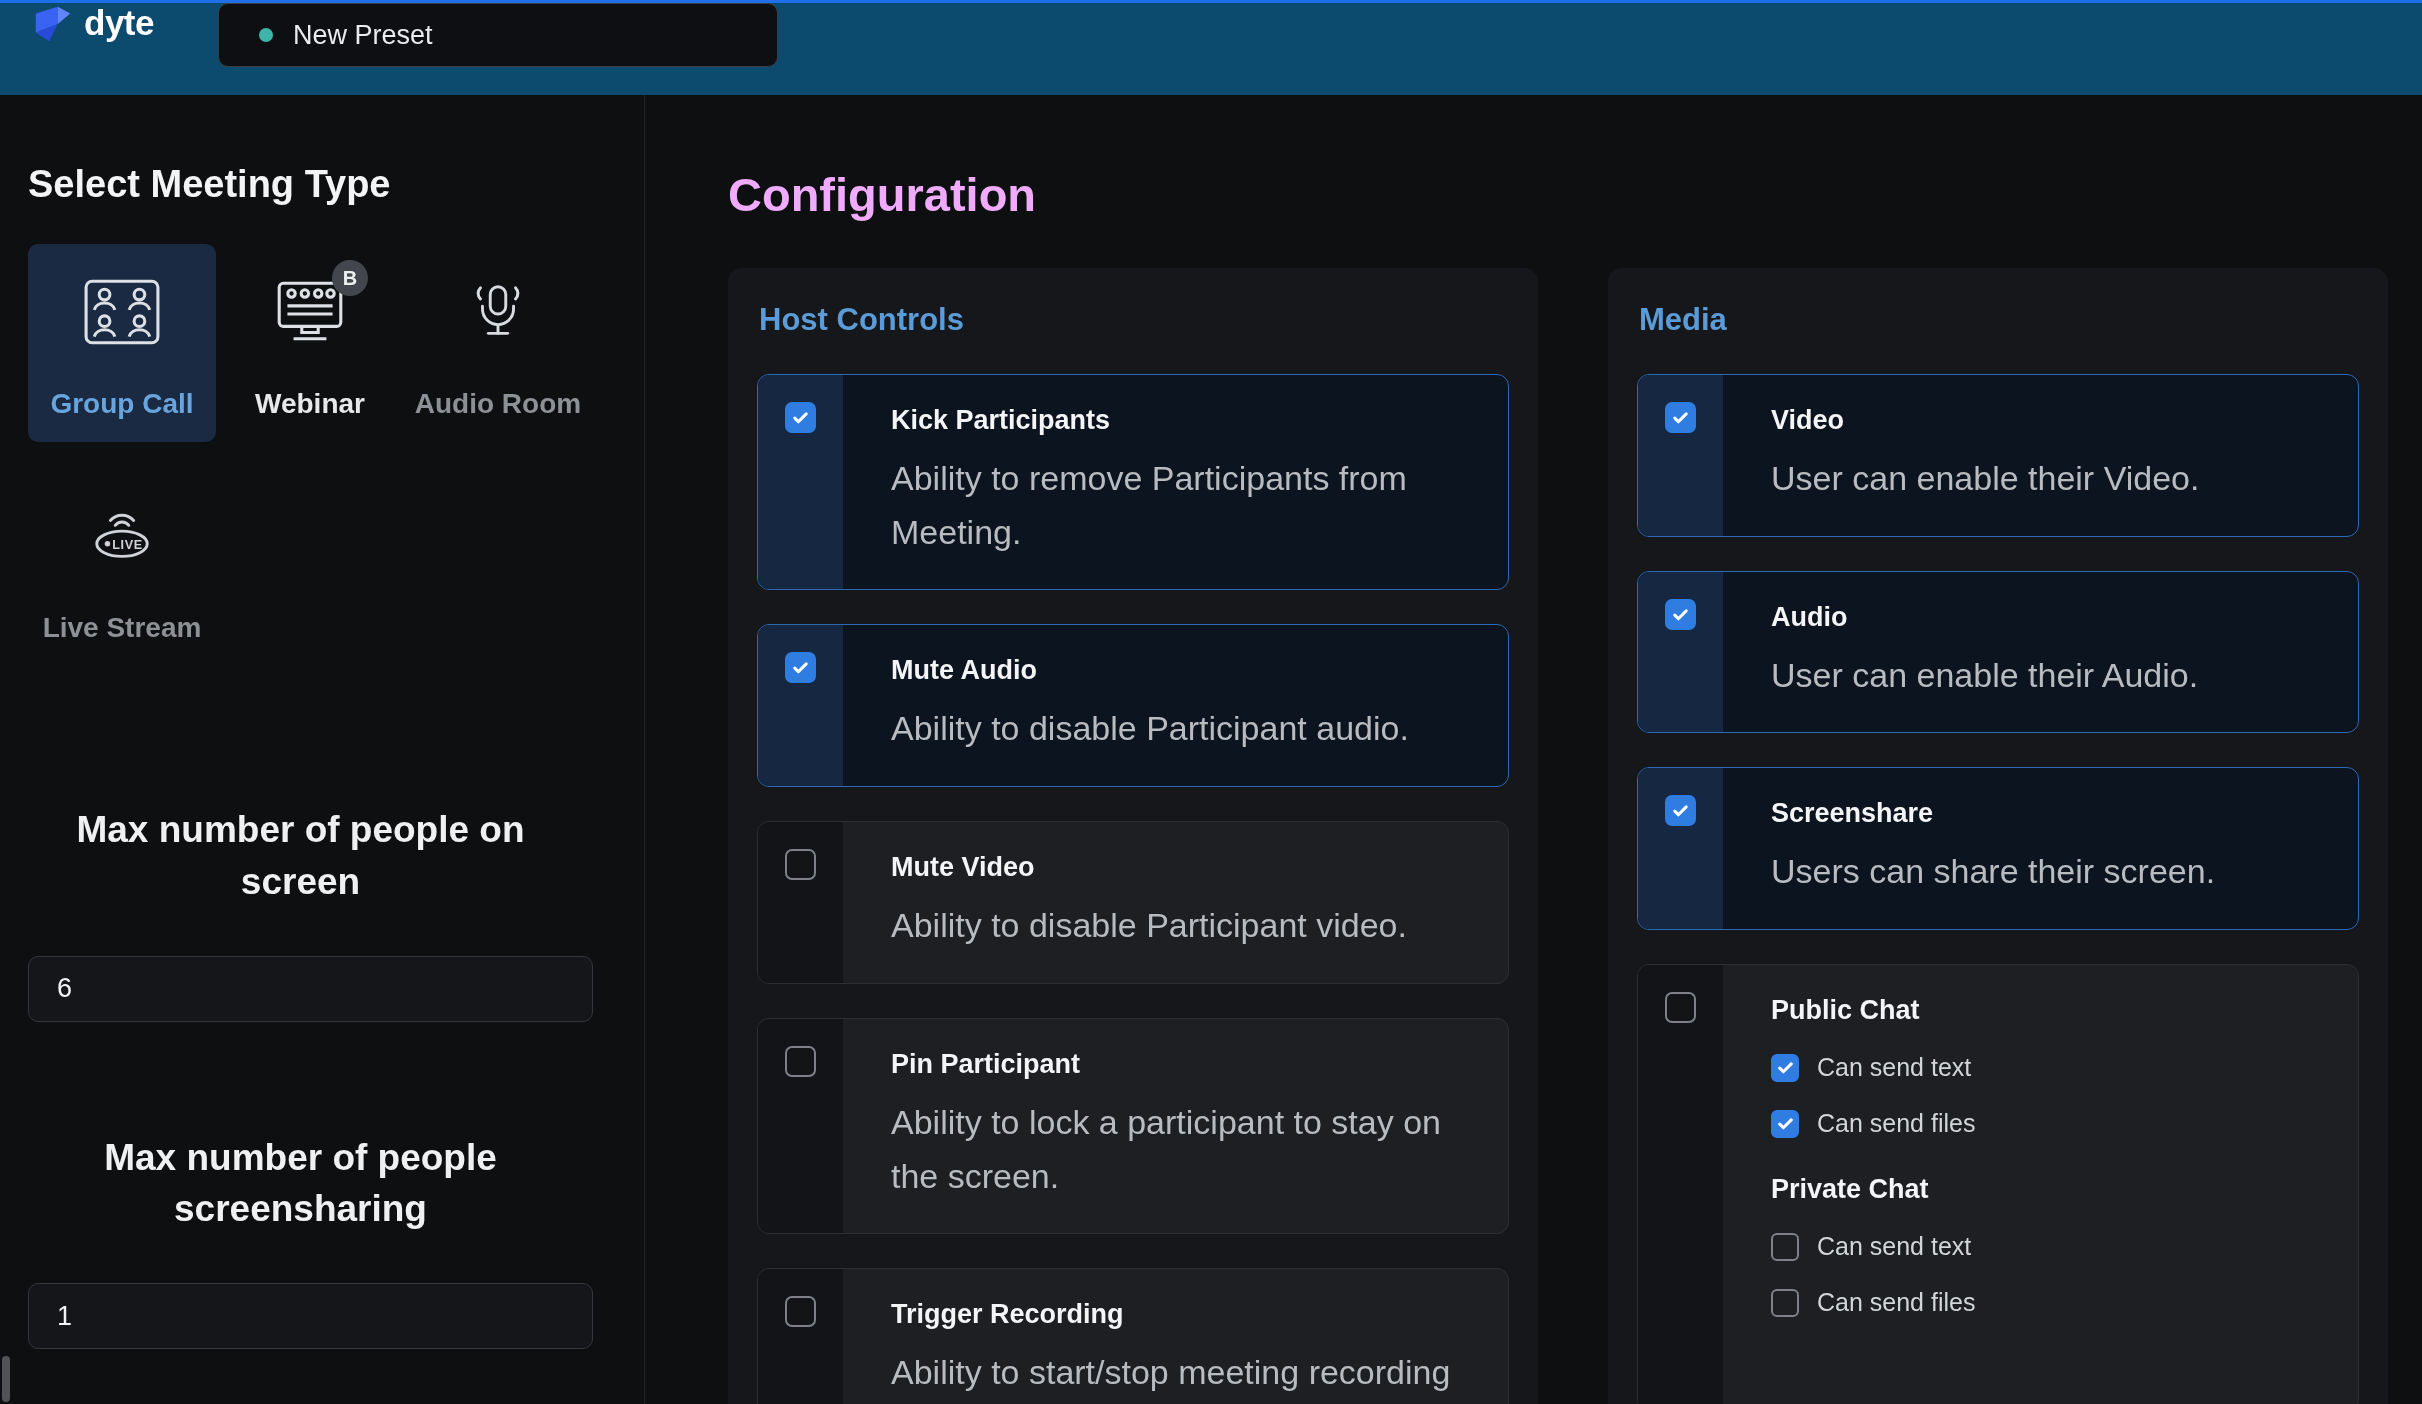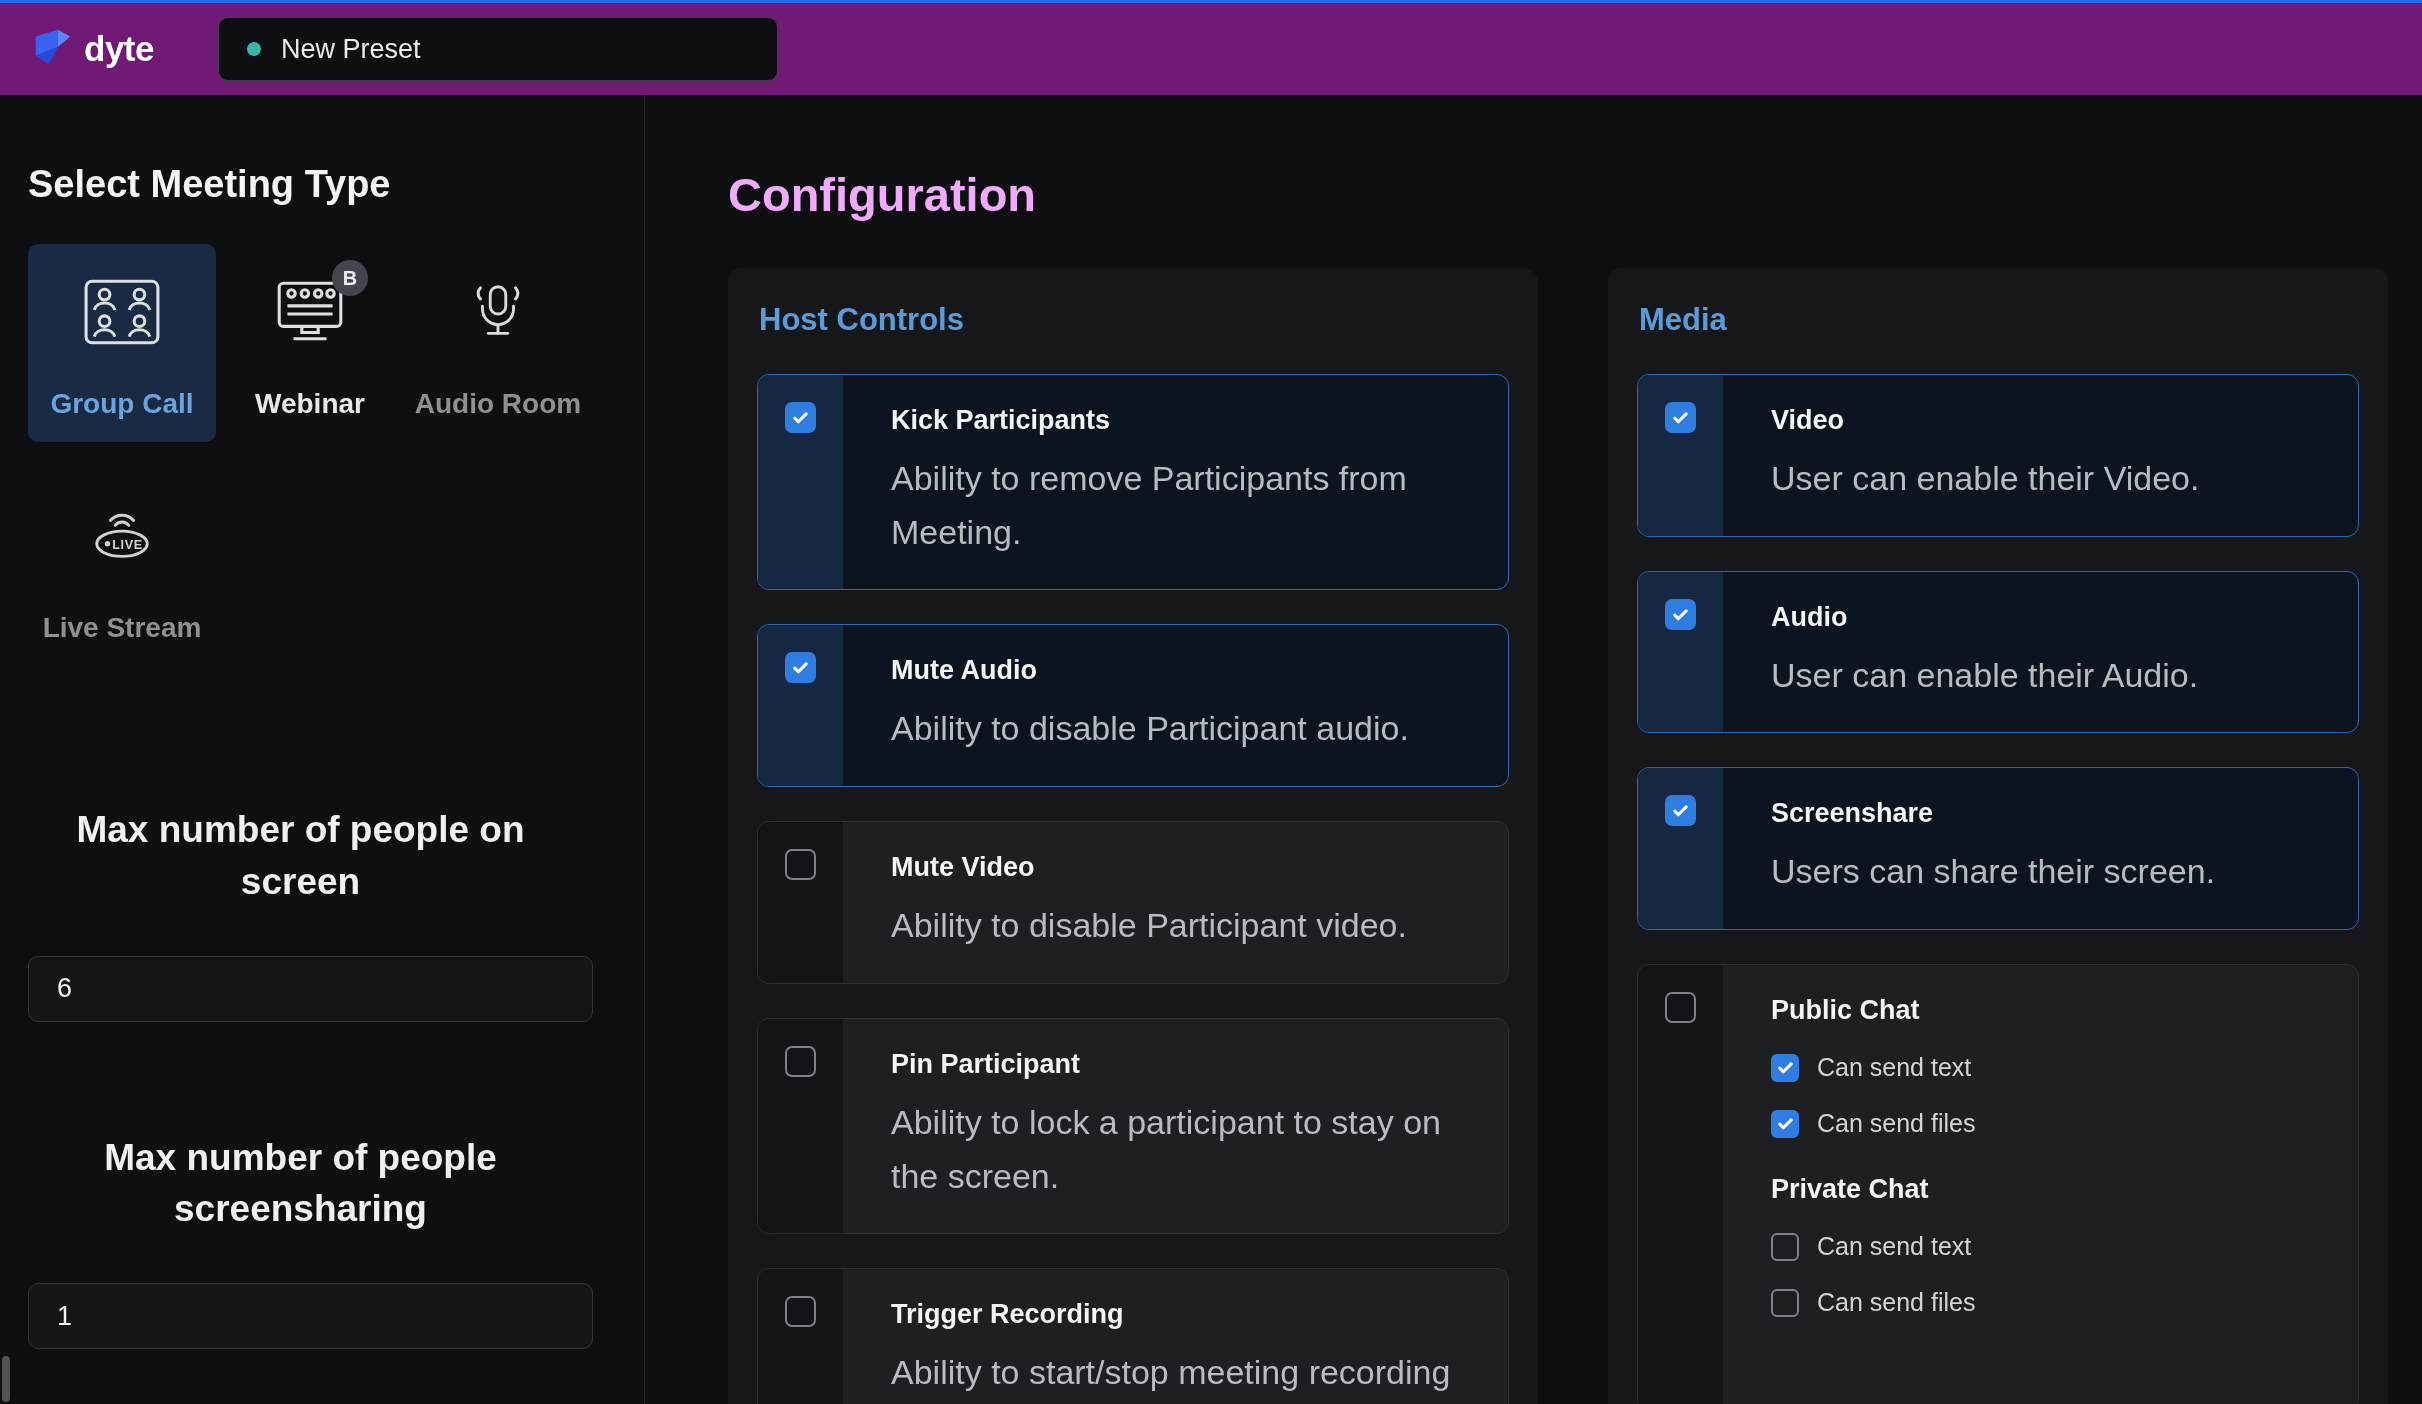--- a/index.html
+++ b/index.html
@@ -4,24 +4,24 @@
 <style>
   html,body{margin:0;padding:0;}
   body{
     width:2422px;height:1404px;position:relative;overflow:hidden;
     background:#0e0f11;
     font-family:"Liberation Sans","DejaVu Sans",sans-serif;
     -webkit-font-smoothing:antialiased;
   }
   
   .topline{position:absolute;top:0;left:0;right:0;height:3px;background:#1f6feb;z-index:6;}
-  .topbar{position:absolute;top:3px;left:0;right:0;height:92px;background:#701a75;display:flex;align-items:center;padding:0 0 0 30px;box-sizing:border-box;z-index:5;}
+  .topbar{position:absolute;top:3px;left:0;right:0;height:92px;background:#0c4a6e;display:flex;padding:0 0 0 30px;box-sizing:border-box;z-index:5;}
   .logo{width:46px;height:46px;display:flex;flex-shrink:0;}
   .brand{font-size:35px;font-weight:bold;color:#ffffff;margin-left:8px;letter-spacing:-0.5px;}
-  .preset{margin-left:64px;width:560px;height:64px;border:1px solid #3a3d42;border-radius:10px;background:#0e0f12;display:flex;align-items:center;padding:0 28px;box-sizing:border-box;gap:20px;cursor:pointer;}
+  .preset{margin-left:64px;width:560px;height:64px;border:1px solid #3a3d42;border-radius:10px;background:#0e0f12;display:flex;align-items:center;padding:0 40px;box-sizing:border-box;gap:20px;cursor:pointer;}
   .preset-dot{width:14px;height:14px;border-radius:50%;background:#3eb5a9;flex-shrink:0;}
   .preset-name{font-size:27px;color:#e9ebee;}
   
   .sidebar{position:absolute;top:95px;left:0;width:645px;bottom:0;border-right:1px solid #232427;background:#0e0f11;padding:0 28px;box-sizing:border-box;overflow:hidden;}
   .sb-heading{margin-top:68px;font-size:38px;font-weight:bold;color:#f3f4f6;}
   .mt-grid{display:flex;flex-wrap:wrap;margin-top:38px;row-gap:26px;width:565px;}
   .mt-cell{width:188px;display:flex;flex-direction:column;align-items:center;padding:26px 0 22px;border-radius:10px;cursor:pointer;box-sizing:border-box;}
   .mt-cell.selected{background:#1a2a42;}
   .mt-icon{width:84px;height:84px;position:relative;display:flex;align-items:center;justify-content:center;}
   .mt-badge{position:absolute;top:-10px;right:-16px;width:36px;height:36px;border-radius:50%;background:#43464c;color:#eceef0;font-size:20px;font-weight:bold;display:flex;align-items:center;justify-content:center;}

